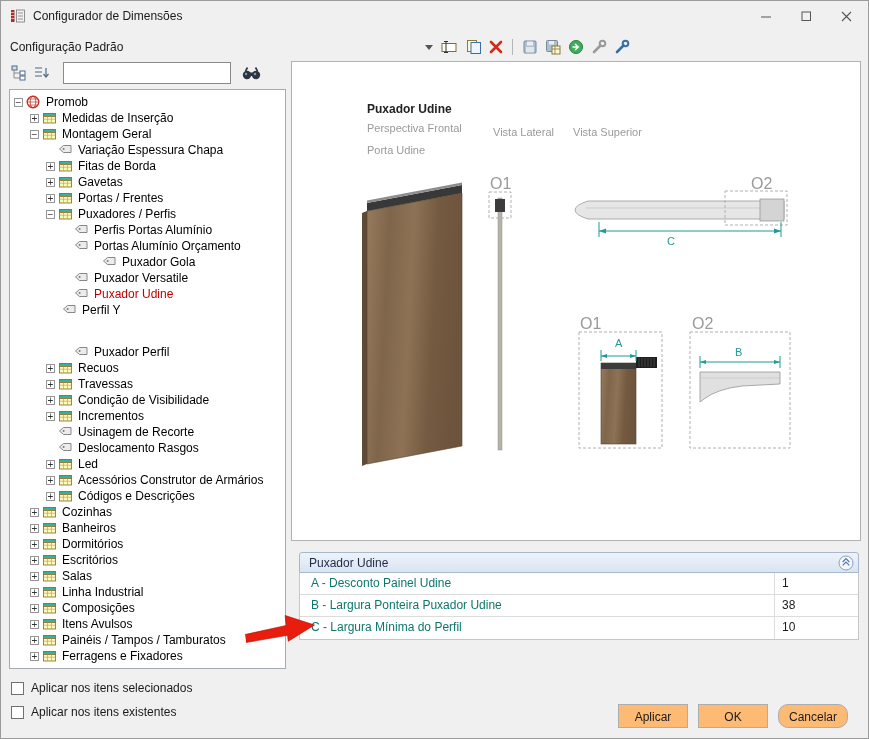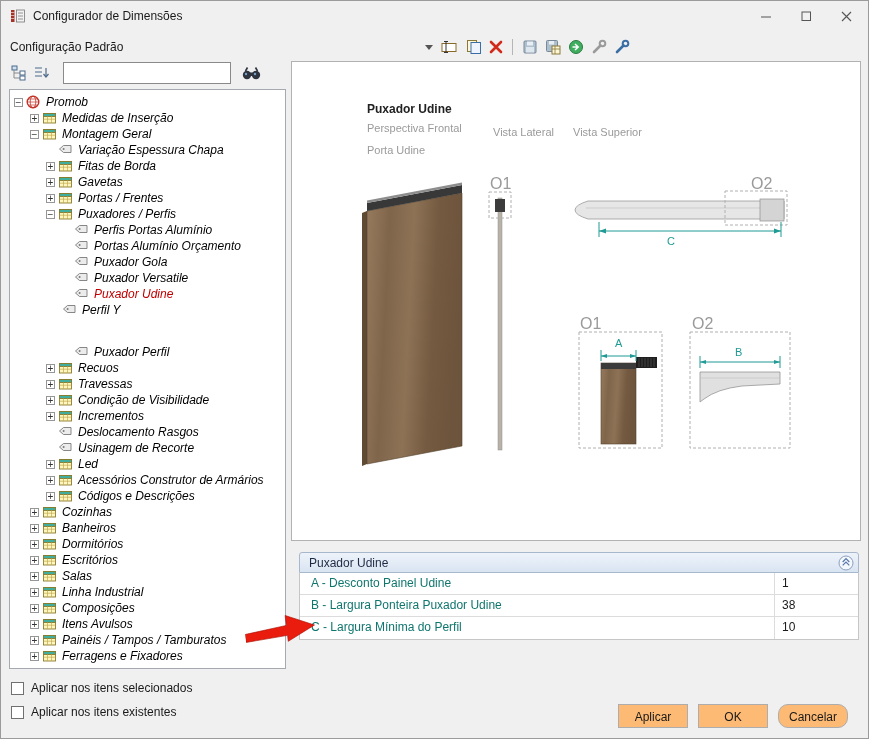--- a/index.html
+++ b/index.html
@@ -33,21 +33,21 @@
 
   .tree-box { position:absolute; left:8px; top:88px; width:277px; height:580px;
               background:#fff; border:1px solid #a5a9b0; overflow:hidden; padding-top:4px; }
   .tree-row { height:16px; display:flex; align-items:center; font-size:12px; color:#000;
               white-space:nowrap; }
   .tree-row.selected .tree-label { color:#c00000; }
   .expander { width:9px; height:9px; border:1px solid #969696; background:#fff; color:#333;
               font-size:10px; line-height:7px; text-align:center; margin-right:3px; flex:0 0 auto; }
   .expander.spacer { border:none; background:transparent; }
   .tree-icon { width:16px; height:14px; display:inline-flex; margin-right:4px; flex:0 0 auto; }
-  .tree-label { line-height:16px;font-style:italic; }
+  .tree-label { line-height:16px; }
 
   .checkbox-area { position:absolute; left:10px; top:676px; width:270px; }
   .cb-row { display:flex; align-items:center; height:22px; margin-bottom:2px; }
   .cb-box { width:13px; height:13px; border:1px solid #707070; background:#fff; margin-right:7px;
             flex:0 0 auto; }
   .cb-label { font-size:12px; color:#1a1a1a; }
 
   
   .preview { position:absolute; left:290px; top:60px; width:570px; height:480px;
              background:#fff; border:1px solid #b2b2b2; }
@@ -319,38 +319,38 @@
       <div class="tree-row" style="padding-left: 52px;">
         <span class="expander spacer"></span>
         <span class="tree-icon">
           <svg width="15" height="12" viewBox="0 0 15 12">
             <path d="M1.5,6 L5.5,2.5 H13 V9.5 H5.5 Z" fill="#ececec" stroke="#7a7a7a" stroke-width="0.9"></path>
             <circle cx="5.6" cy="6" r="1" fill="#7a7a7a"></circle>
           </svg>
         </span>
         <span class="tree-label">Portas Alumínio Orçamento</span>
       </div>
+      <div class="tree-row" style="padding-left: 80px;">
+        <span class="expander spacer"></span>
+        <span class="tree-icon">
+          <svg width="15" height="12" viewBox="0 0 15 12">
+            <path d="M1.5,6 L5.5,2.5 H13 V9.5 H5.5 Z" fill="#ececec" stroke="#7a7a7a" stroke-width="0.9"></path>
+            <circle cx="5.6" cy="6" r="1" fill="#7a7a7a"></circle>
+          </svg>
+        </span>
+        <span class="tree-label">Puxador Gola</span>
+      </div>
       <div class="tree-row" style="padding-left: 52px;">
         <span class="expander spacer"></span>
         <span class="tree-icon">
           <svg width="15" height="12" viewBox="0 0 15 12">
             <path d="M1.5,6 L5.5,2.5 H13 V9.5 H5.5 Z" fill="#ececec" stroke="#7a7a7a" stroke-width="0.9"></path>
             <circle cx="5.6" cy="6" r="1" fill="#7a7a7a"></circle>
           </svg>
         </span>
-        <span class="tree-label">Puxador Gola</span>
-      </div>
-      <div class="tree-row" style="padding-left: 52px;">
-        <span class="expander spacer"></span>
-        <span class="tree-icon">
-          <svg width="15" height="12" viewBox="0 0 15 12">
-            <path d="M1.5,6 L5.5,2.5 H13 V9.5 H5.5 Z" fill="#ececec" stroke="#7a7a7a" stroke-width="0.9"></path>
-            <circle cx="5.6" cy="6" r="1" fill="#7a7a7a"></circle>
-          </svg>
-        </span>
         <span class="tree-label">Puxador Versatile</span>
       </div>
       <div class="tree-row selected" style="padding-left: 52px;">
         <span class="expander spacer"></span>
         <span class="tree-icon">
           <svg width="15" height="12" viewBox="0 0 15 12">
             <path d="M1.5,6 L5.5,2.5 H13 V9.5 H5.5 Z" fill="#ececec" stroke="#7a7a7a" stroke-width="0.9"></path>
             <circle cx="5.6" cy="6" r="1" fill="#7a7a7a"></circle>
           </svg>
         </span>
@@ -421,31 +421,31 @@
         <span class="tree-label">Incrementos</span>
       </div>
       <div class="tree-row" style="padding-left: 36px;">
         <span class="expander spacer"></span>
         <span class="tree-icon">
           <svg width="15" height="12" viewBox="0 0 15 12">
             <path d="M1.5,6 L5.5,2.5 H13 V9.5 H5.5 Z" fill="#ececec" stroke="#7a7a7a" stroke-width="0.9"></path>
             <circle cx="5.6" cy="6" r="1" fill="#7a7a7a"></circle>
           </svg>
         </span>
+        <span class="tree-label">Usinagem de Recorte</span>
+      </div>
+      <div class="tree-row" style="padding-left: 36px;">
+        <span class="expander spacer"></span>
+        <span class="tree-icon">
+          <svg width="15" height="12" viewBox="0 0 15 12">
+            <path d="M1.5,6 L5.5,2.5 H13 V9.5 H5.5 Z" fill="#ececec" stroke="#7a7a7a" stroke-width="0.9"></path>
+            <circle cx="5.6" cy="6" r="1" fill="#7a7a7a"></circle>
+          </svg>
+        </span>
         <span class="tree-label">Deslocamento Rasgos</span>
-      </div>
-      <div class="tree-row" style="padding-left: 36px;">
-        <span class="expander spacer"></span>
-        <span class="tree-icon">
-          <svg width="15" height="12" viewBox="0 0 15 12">
-            <path d="M1.5,6 L5.5,2.5 H13 V9.5 H5.5 Z" fill="#ececec" stroke="#7a7a7a" stroke-width="0.9"></path>
-            <circle cx="5.6" cy="6" r="1" fill="#7a7a7a"></circle>
-          </svg>
-        </span>
-        <span class="tree-label">Usinagem de Recorte</span>
       </div>
       <div class="tree-row" style="padding-left: 36px;">
         <span class="expander">+</span>
         <span class="tree-icon">
           <svg width="15" height="13" viewBox="0 0 15 13">
             <rect x="1.5" y="2.5" width="12" height="9.5" fill="#fff6c0" stroke="#8a7a2a" stroke-width="0.9"></rect>
             <rect x="1.5" y="2.5" width="12" height="3" fill="#3fae9e" stroke="#8a7a2a" stroke-width="0.9"></rect>
             <path d="M1.5,8.2 h12 M5.5,5.5 v6.5 M9.5,5.5 v6.5" stroke="#c0aa4a" stroke-width="0.7"></path>
           </svg>
         </span>

